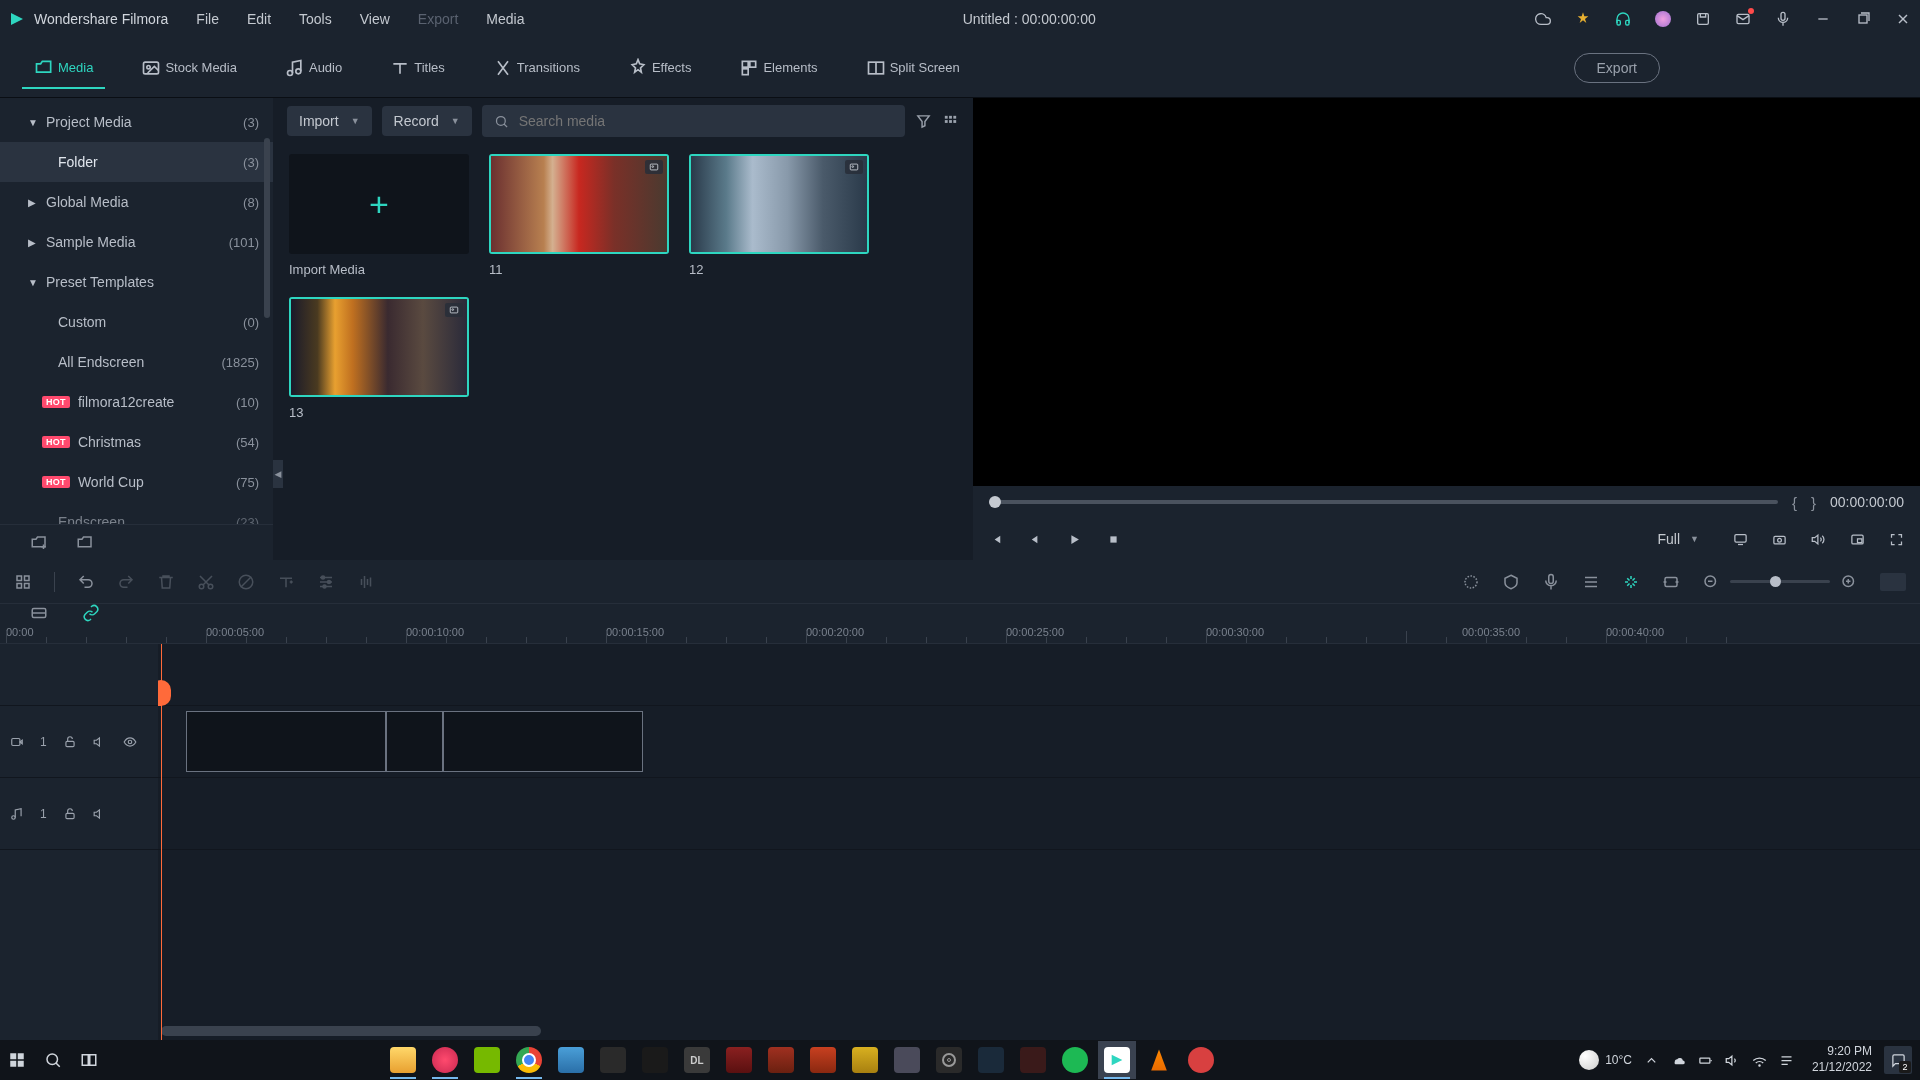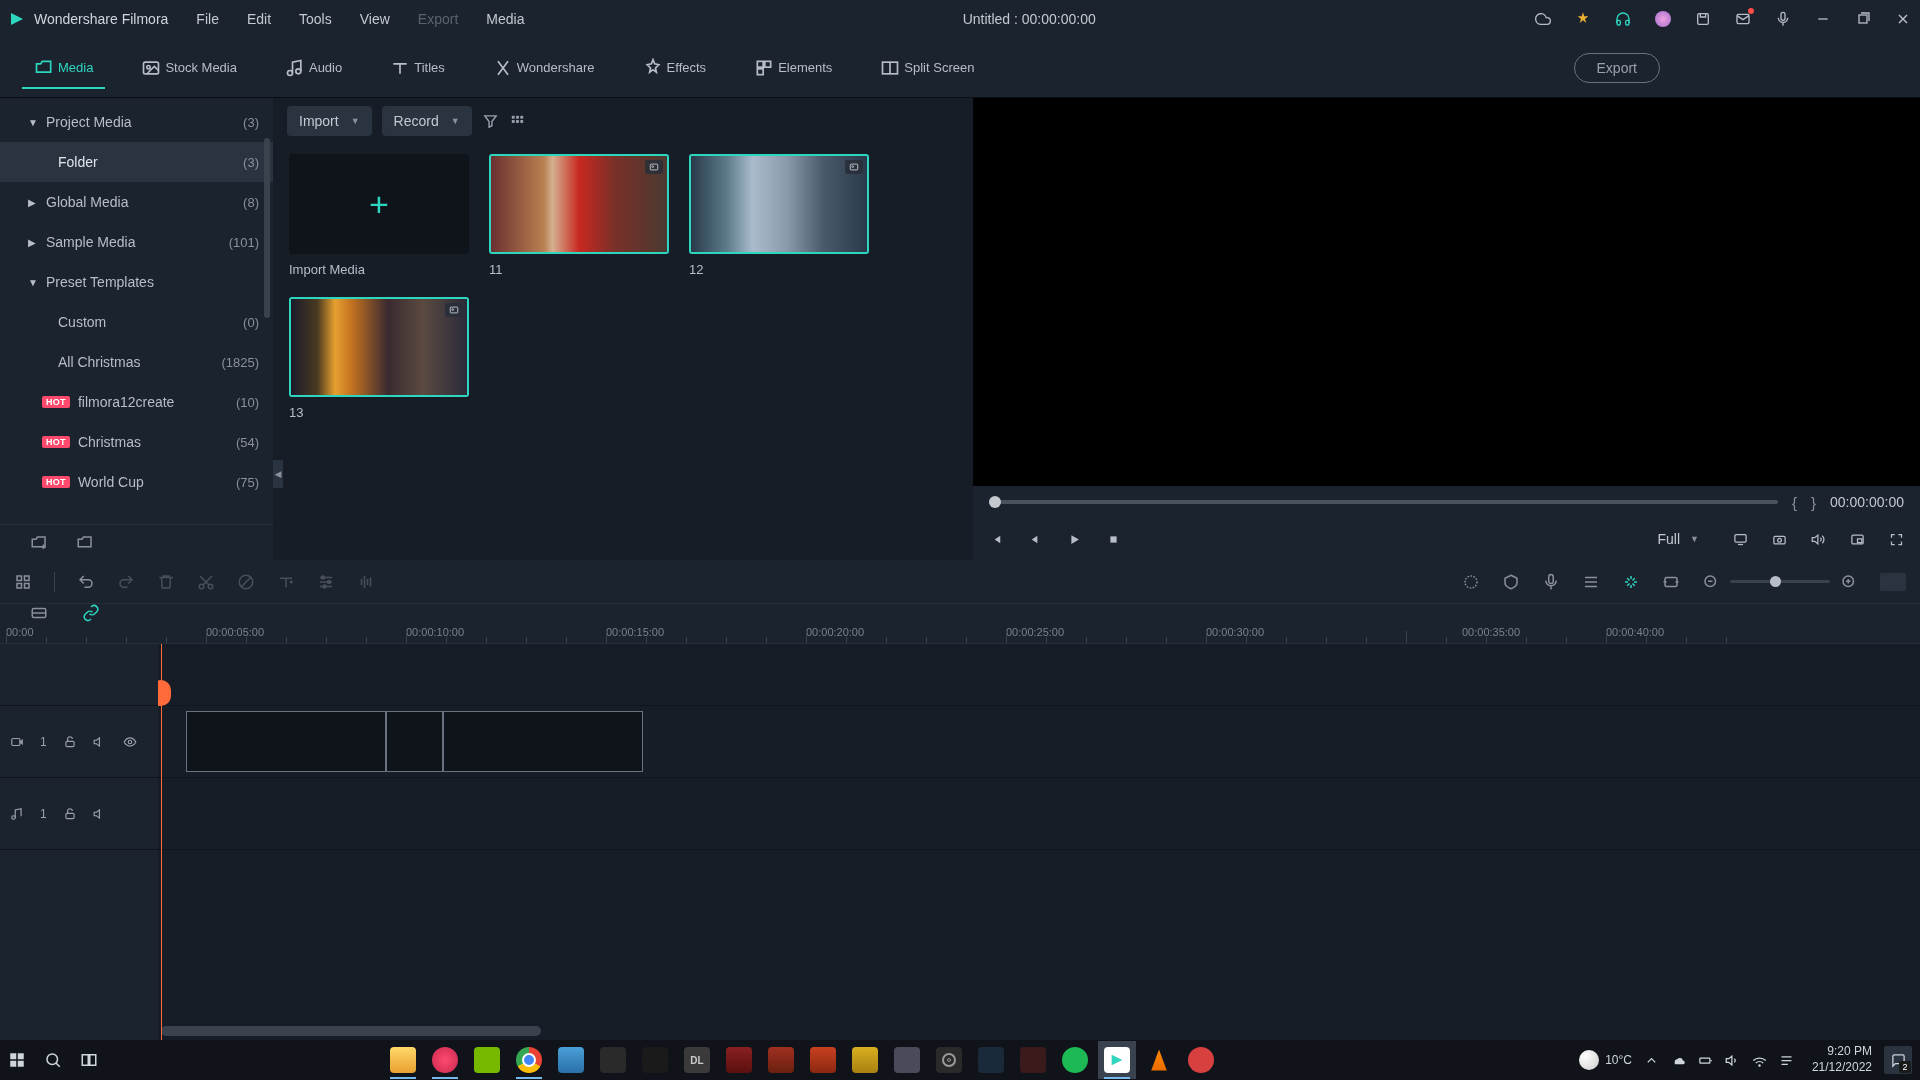--- a/index.html
+++ b/index.html
@@ -241,21 +241,21 @@
   <div class="tab">
     <svg viewBox="0 0 24 24" fill="none" stroke="currentColor" stroke-width="2">
         <path d="M4 7h16M12 7v12"></path>
       </svg>
     <span>Titles</span>
   </div>
   <div class="tab">
     <svg viewBox="0 0 24 24" fill="none" stroke="currentColor" stroke-width="2">
         <path d="M6 4l6 8-6 8M18 4l-6 8 6 8"></path>
       </svg>
-    <span>Wondershare</span>
+    <span>Transitions</span>
   </div>
   <div class="tab">
     <svg viewBox="0 0 24 24" fill="none" stroke="currentColor" stroke-width="2">
         <path d="M12 2l2 5 5 1-4 4 1 5-4-3-4 3 1-5-4-4 5-1z"></path>
       </svg>
     <span>Effects</span>
   </div>
   <div class="tab">
     <svg viewBox="0 0 24 24" fill="none" stroke="currentColor" stroke-width="2">
         <rect x="4" y="4" width="7" height="7"></rect>
@@ -300,37 +300,41 @@
       <div class="node">
           <span class="arrow">▼</span>
           <span class="nm">Preset Templates</span>
           <span class="ct"></span>
         </div>
       <div class="node sub">
           <span class="nm">Custom</span>
           <span class="ct">(0)</span>
         </div>
       <div class="node sub">
-          <span class="nm">All Christmas</span>
+          <span class="nm">All Endscreen</span>
           <span class="ct">(1825)</span>
         </div>
       <div class="node sub2">
           <span class="hot">HOT</span>
           <span class="nm">filmora12create</span>
           <span class="ct">(10)</span>
         </div>
       <div class="node sub2">
           <span class="hot">HOT</span>
           <span class="nm">Christmas</span>
           <span class="ct">(54)</span>
         </div>
       <div class="node sub2">
           <span class="hot">HOT</span>
           <span class="nm">World Cup</span>
           <span class="ct">(75)</span>
+        </div>
+      <div class="node sub" style="opacity:.6">
+          <span class="nm">Endscreen</span>
+          <span class="ct">(23)</span>
         </div>
       <div class="tree-scroll"></div>
     </div>
     <div class="tree-foot">
       <svg viewBox="0 0 24 24" fill="none" stroke="currentColor" stroke-width="2">
           <path d="M3 7h5l2-3h10v13H3z"></path>
           <path d="M18 14v6M15 17h6"></path>
         </svg>
       <svg viewBox="0 0 24 24" fill="none" stroke="currentColor" stroke-width="2">
           <path d="M3 7h5l2-3h10v13H3z"></path>
@@ -341,20 +345,27 @@
   <div class="mid">
     <div class="midtb">
       <div class="dd">
           <span>Import</span>
           <span class="car">▼</span>
         </div>
       <div class="dd">
           <span>Record</span>
           <span class="car">▼</span>
         </div>
+      <div class="search">
+        <svg viewBox="0 0 24 24" fill="none" stroke="currentColor" stroke-width="2">
+            <circle cx="11" cy="11" r="7"></circle>
+            <line x1="21" y1="21" x2="16" y2="16"></line>
+          </svg>
+        <input placeholder="Search media" style="">
+      </div>
       <div class="midico">
           <svg viewBox="0 0 24 24" fill="none" stroke="currentColor" stroke-width="2">
             <path d="M4 4h16l-6 8v6l-4 2v-8z"></path>
           </svg>
         </div>
       <div class="midico">
           <svg viewBox="0 0 24 24" fill="currentColor">
             <rect x="4" y="4" width="4" height="4"></rect>
             <rect x="10" y="4" width="4" height="4"></rect>
             <rect x="16" y="4" width="4" height="4"></rect>

